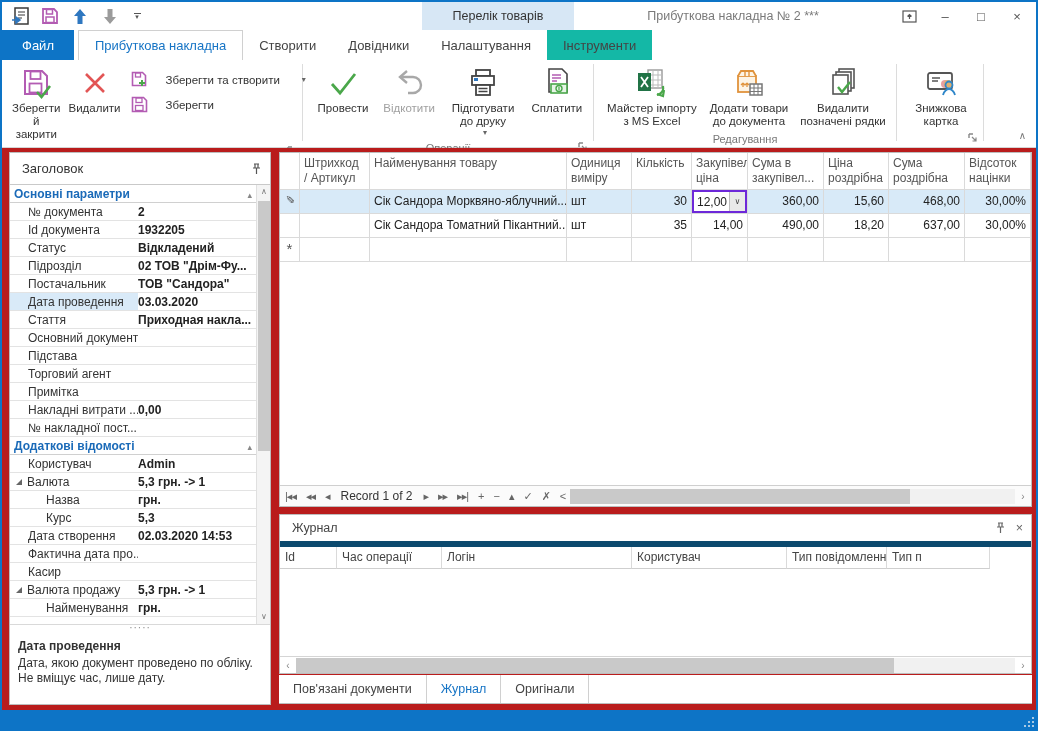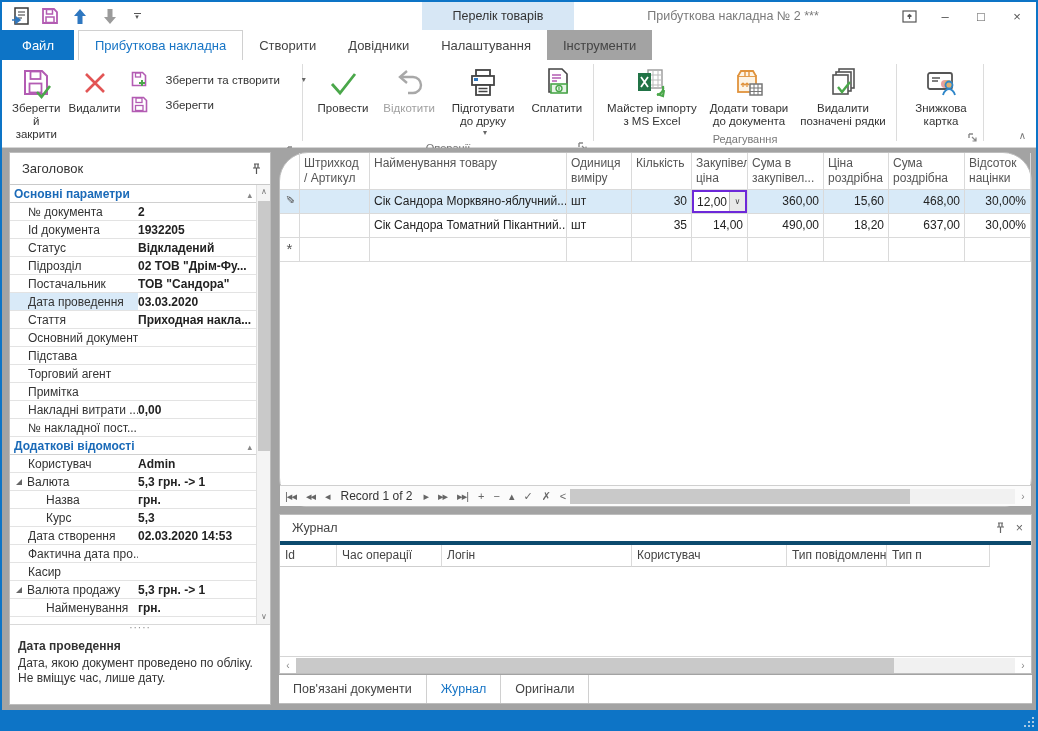--- a/index.html
+++ b/index.html
@@ -18,40 +18,40 @@
   .win-title { position:absolute; left:596px; top:0; width:270px; height:28px; color:#7a7a7a; font-size:12.5px;
                display:flex; align-items:center; justify-content:center; white-space:nowrap; }
   .win-btns { position:absolute; right:4px; top:0; height:28px; display:flex; align-items:center; gap:6px; }
   .wbtn { width:30px; height:22px; display:flex; align-items:center; justify-content:center; color:#555; font-size:13px; }
 
   
   .tabrow { position:relative; height:30px; background:#fff; display:flex; align-items:stretch; }
   .tab { padding:0 16px; display:flex; align-items:center; font-size:13px; color:#444; white-space:nowrap; }
   .tab.file { background:#0d74c6; color:#fff; padding:0 20px; margin-right:4px; }
   .tab.selected { background:#fff; color:#1674c5; border:1px solid #d0d0d0; border-bottom:none; }
-  .tab.ctx { background:#a3a3a3; }
+  .tab.ctx { background:#14b8a6; }
 
   
   .ribbon { position:relative; height:88px; background:#fff; border-bottom:1px solid #d5d5d5; display:flex; }
   .rgroup { position:relative; display:flex; flex-direction:column; }
   .gsep { width:1px; background:#dcdcdc; margin:4px 0 6px 0; }
   .gbody { flex:1; display:flex; align-items:flex-start; padding:3px 4px 0 6px; }
   .gfoot { position:relative; height:18px; font-size:11px; color:#777; text-align:center; line-height:16px; }
   .launcher { position:absolute; right:3px; top:2px; width:12px; height:12px; cursor:pointer; }
   .rbtn { display:flex; flex-direction:column; align-items:center; text-align:center; padding:3px 4px; border-radius:2px; cursor:pointer; }
   .rbtn .ric { height:34px; display:flex; align-items:center; justify-content:center; }
   .rbtn .rlb { font-size:11.5px; color:#333; line-height:13px; margin-top:2px; }
   .rbtn.disabled .rlb { color:#a0a0a0; }
   .smallcol { display:flex; flex-direction:column; justify-content:flex-start; gap:4px; padding-top:6px; }
   .sbtn { display:flex; align-items:center; gap:18px; font-size:11.5px; color:#333; padding:2px 6px; cursor:pointer; white-space:nowrap; }
   .caret::after { content:"▾"; font-size:8px; color:#666; margin-left:4px; }
   .ribbon-collapse { position:absolute; right:10px; bottom:6px; color:#777; font-size:10px; cursor:pointer; }
 
   
-  .main { position:relative; height:562px; background:#a3a3a3; }
+  .main { position:relative; height:562px; background:#b91c1c; }
   .panel { position:absolute; background:#fff; border:1px solid #bdbdbd; }
 
   
   #leftpanel { left:7px; top:4px; width:262px; height:553px; display:flex; flex-direction:column; }
   .phead { height:32px; display:flex; align-items:center; justify-content:space-between; padding:0 8px 0 12px;
            font-size:13px; color:#333; border-bottom:1px solid #c9c9c9; }
   .plist { position:relative; height:440px; overflow:hidden; border-bottom:1px solid #d9d9d9; }
   .prow { display:flex; height:18px; align-items:center; border-bottom:1px solid #e3e3e3; font-size:12px; padding-right:16px; }
   .prow .pl { width:128px; padding-left:18px; color:#333; white-space:nowrap; overflow:hidden; align-self:stretch; display:flex; align-items:center; }
   .prow .pv { flex:1; font-weight:bold; color:#222; white-space:nowrap; overflow:hidden; }
@@ -66,21 +66,21 @@
   .vscroll .up, .vscroll .dn { position:absolute; left:0; width:14px; height:14px; color:#777; font-size:8px; text-align:center; line-height:14px; }
   .vscroll .up { top:0; } .vscroll .dn { bottom:0; }
   .vscroll .up::after { content:"∧"; } .vscroll .dn::after { content:"∨"; }
   .vthumb { position:absolute; left:1px; top:16px; width:12px; height:250px; background:#c9c9c9; }
   .splitdots { height:10px; text-align:center; color:#888; font-size:10px; line-height:6px; letter-spacing:1px; }
   .splitdots::after { content:"·····"; }
   .pdesc { flex:1; padding:4px 8px; font-size:12px; color:#333; line-height:15px; }
   .pdesc .dtitle { font-weight:bold; margin-bottom:2px; }
 
   
-  #gridpanel { left:277px; top:4px; width:753px; height:355px; display:flex; flex-direction:column;border-radius:29px; }
+  #gridpanel { left:277px; top:4px; width:753px; height:355px; display:flex; flex-direction:column; }
   .gtable { flex:1; position:relative; overflow:hidden; }
   .grow { display:grid; grid-template-columns:20px 70px 197px 65px 60px 56px 76px 65px 76px auto; }
   .grow > div { border-right:1px solid #dadada; border-bottom:1px solid #dadada; overflow:hidden; white-space:nowrap; }
   .ghead > div { font-size:12px; color:#555; padding:3px 4px; height:37px; line-height:15px; white-space:normal; display:flex; align-items:flex-start; }
   .gdata > div { height:24px; font-size:12px; color:#222; padding:4px 4px; }
   .gdata .num { text-align:right; }
   .gdata.sel > div { background:#d8eaf8; }
   .rowind { color:#666; text-align:center; font-size:11px; padding:2px 0 !important; }
   .pencil::after { content:"✎"; display:inline-block; transform:rotate(90deg) scaleX(-1); font-size:11px; color:#555; }
   .newrow::after { content:"*"; font-size:15px; color:#555; }
@@ -98,21 +98,21 @@
   .navtext { font-size:12px; color:#333; padding:0 6px; letter-spacing:0; }
   .hthumb { height:15px; background:#c9c9c9; }
   .htrack { flex:1; height:15px; background:#f1f1f1; }
   .harrow { width:16px; text-align:center; color:#888; font-size:10px; }
   .harrow.r::after { content:"›"; } .harrow.l::after { content:"‹"; }
 
   
   #journalpanel { left:277px; top:366px; width:753px; height:160px; display:flex; flex-direction:column; }
   .jhead { height:26px; display:flex; align-items:center; justify-content:space-between; padding:0 8px 0 12px; font-size:12.5px; color:#444; }
   .jicons { display:flex; align-items:center; gap:10px; color:#666; }
-  .jcols { display:grid; grid-template-columns:57px 105px 190px 155px 100px 103px auto; border-top:4px solid #0c4a6e; }
+  .jcols { display:grid; grid-template-columns:57px 105px 190px 155px 100px 103px auto; border-top:6px solid #0c4a6e; }
   .jcols > div { font-size:12px; color:#444; padding:3px 5px; height:22px; border-right:1px solid #dadada; border-bottom:1px solid #cfcfcf; white-space:nowrap; overflow:hidden; }
   .jbody { flex:1; }
   .jscroll { height:17px; border-top:1px solid #d5d5d5; display:flex; align-items:center; }
   .jscroll .hthumb { width:598px; }
 
   
   .btabs { position:absolute; left:277px; top:527px; width:753px; height:29px; border-bottom:1px solid #bdbdbd; display:flex; align-items:stretch; background:#fff; }
   .btab { padding:0 14px; display:flex; align-items:center; font-size:12.5px; color:#444; border-right:1px solid #d0d0d0; cursor:pointer; }
   .btab.active { color:#1674c5; }
 

